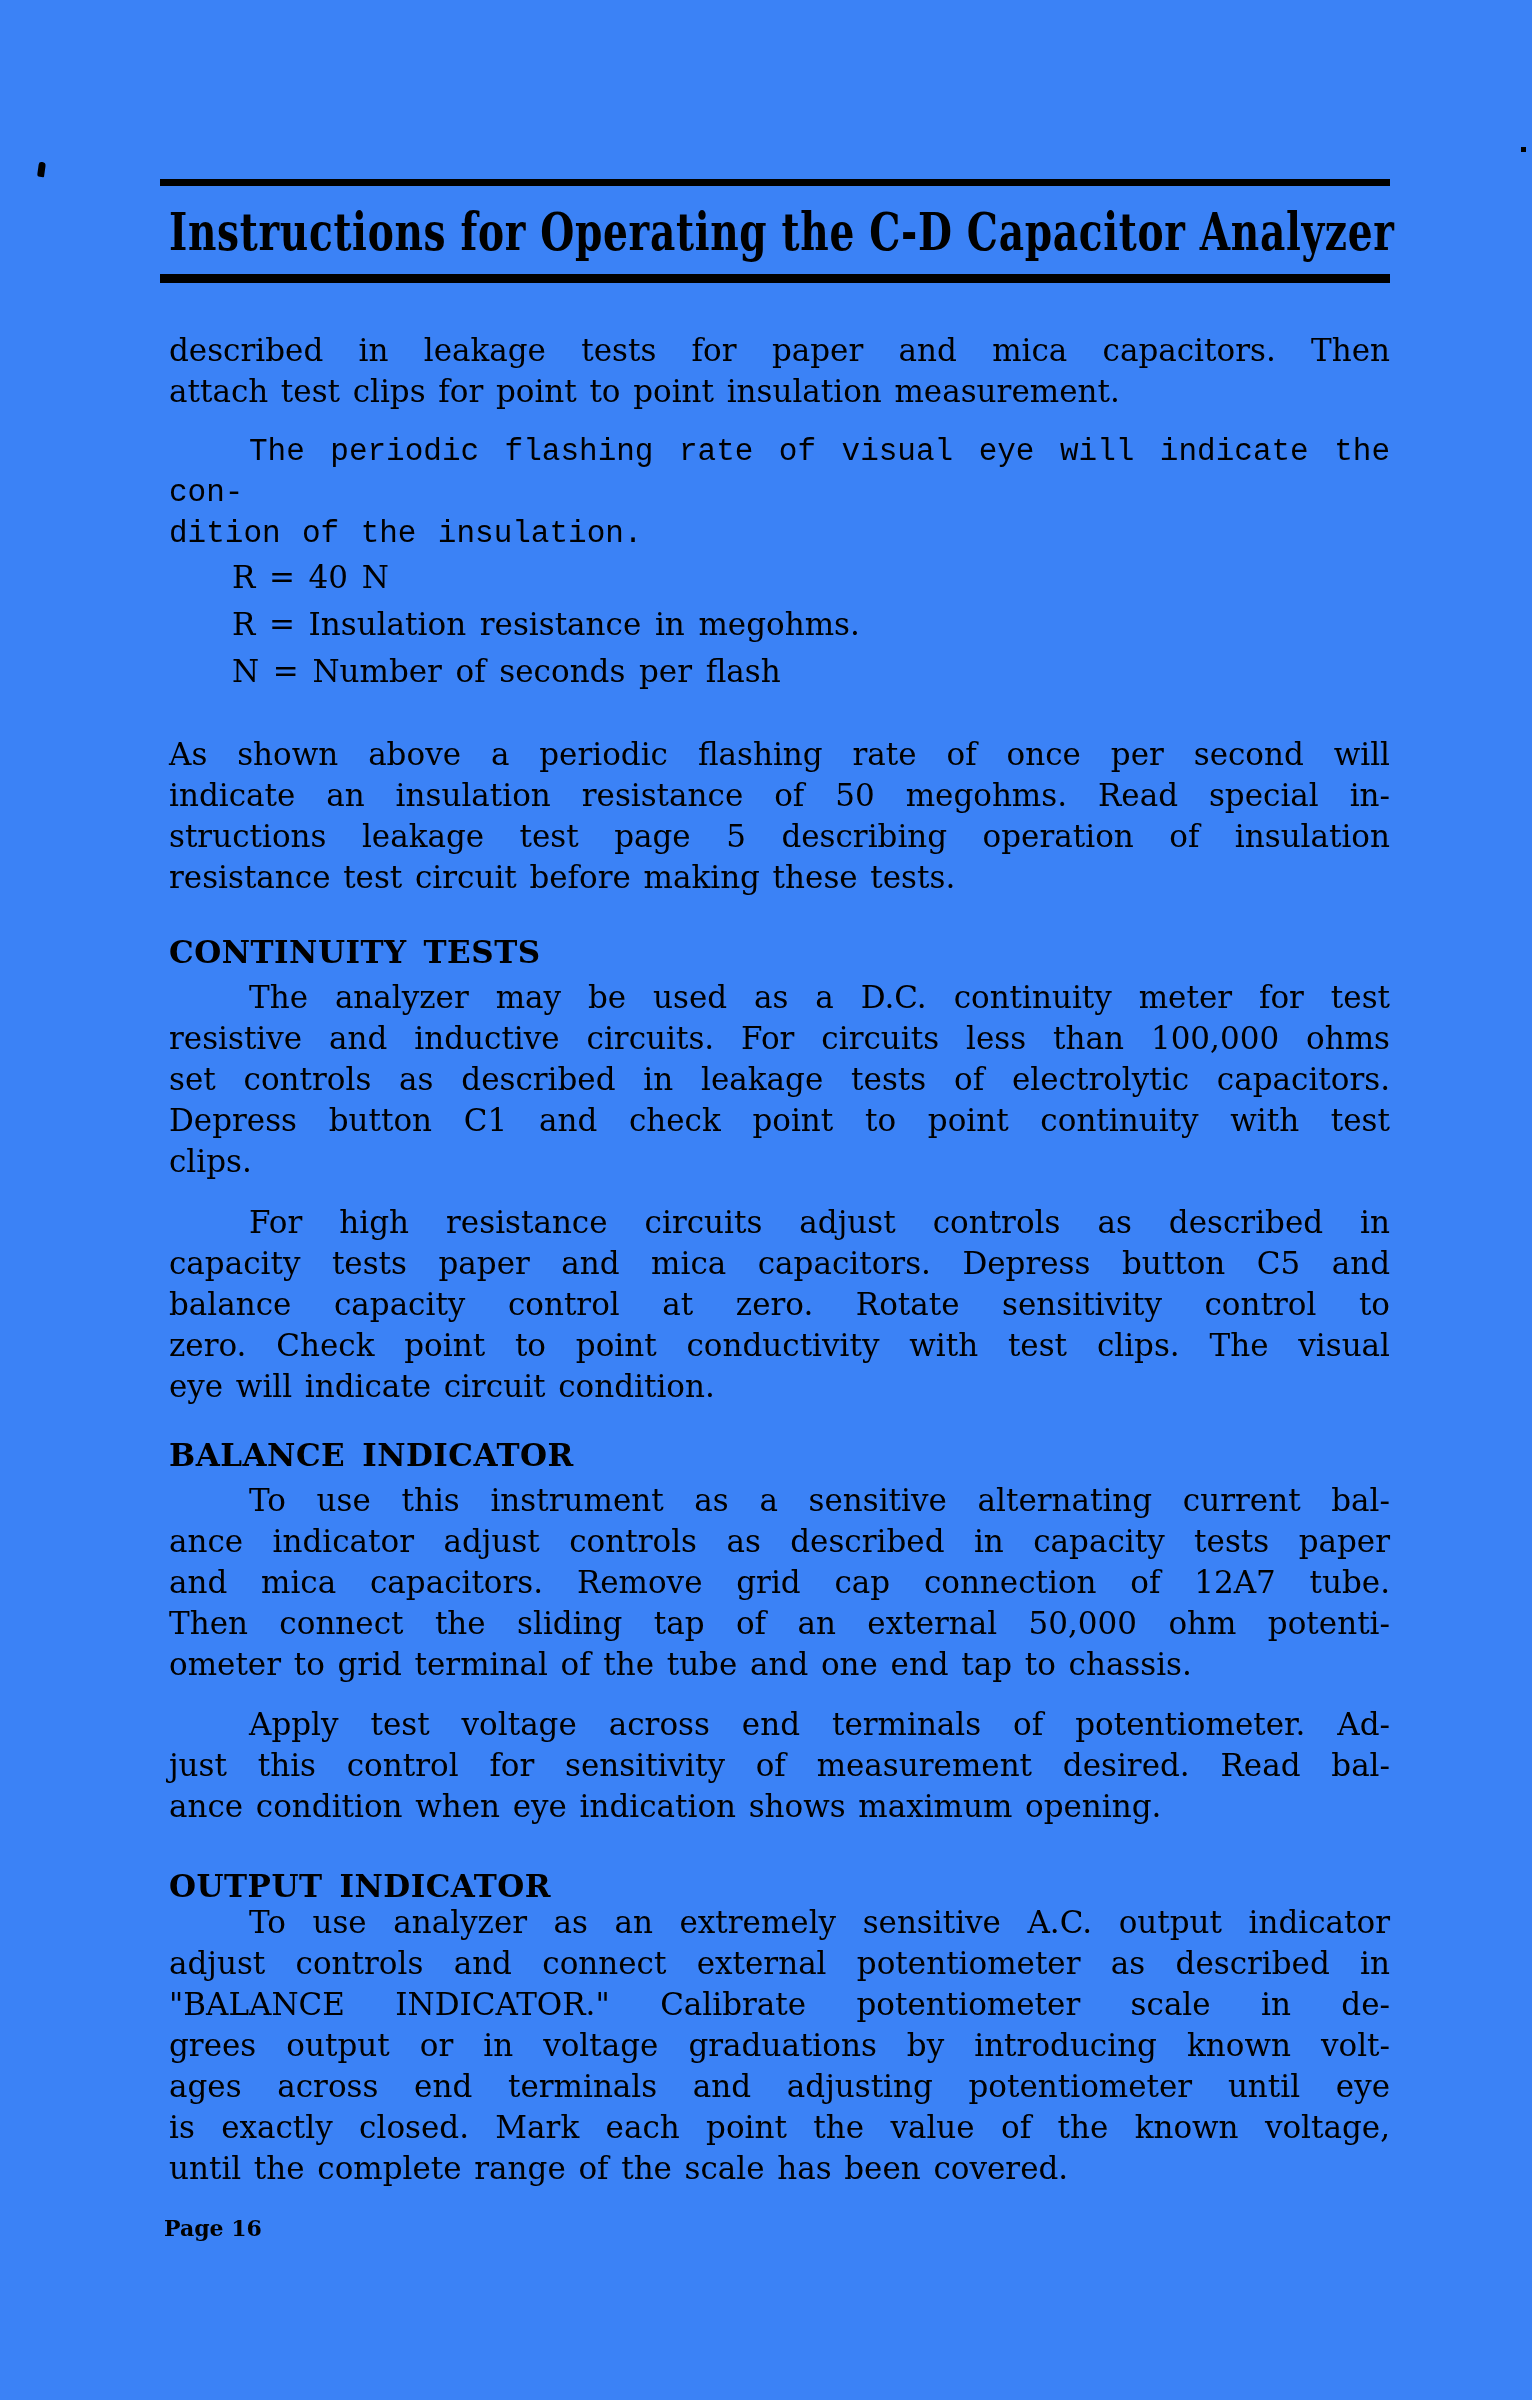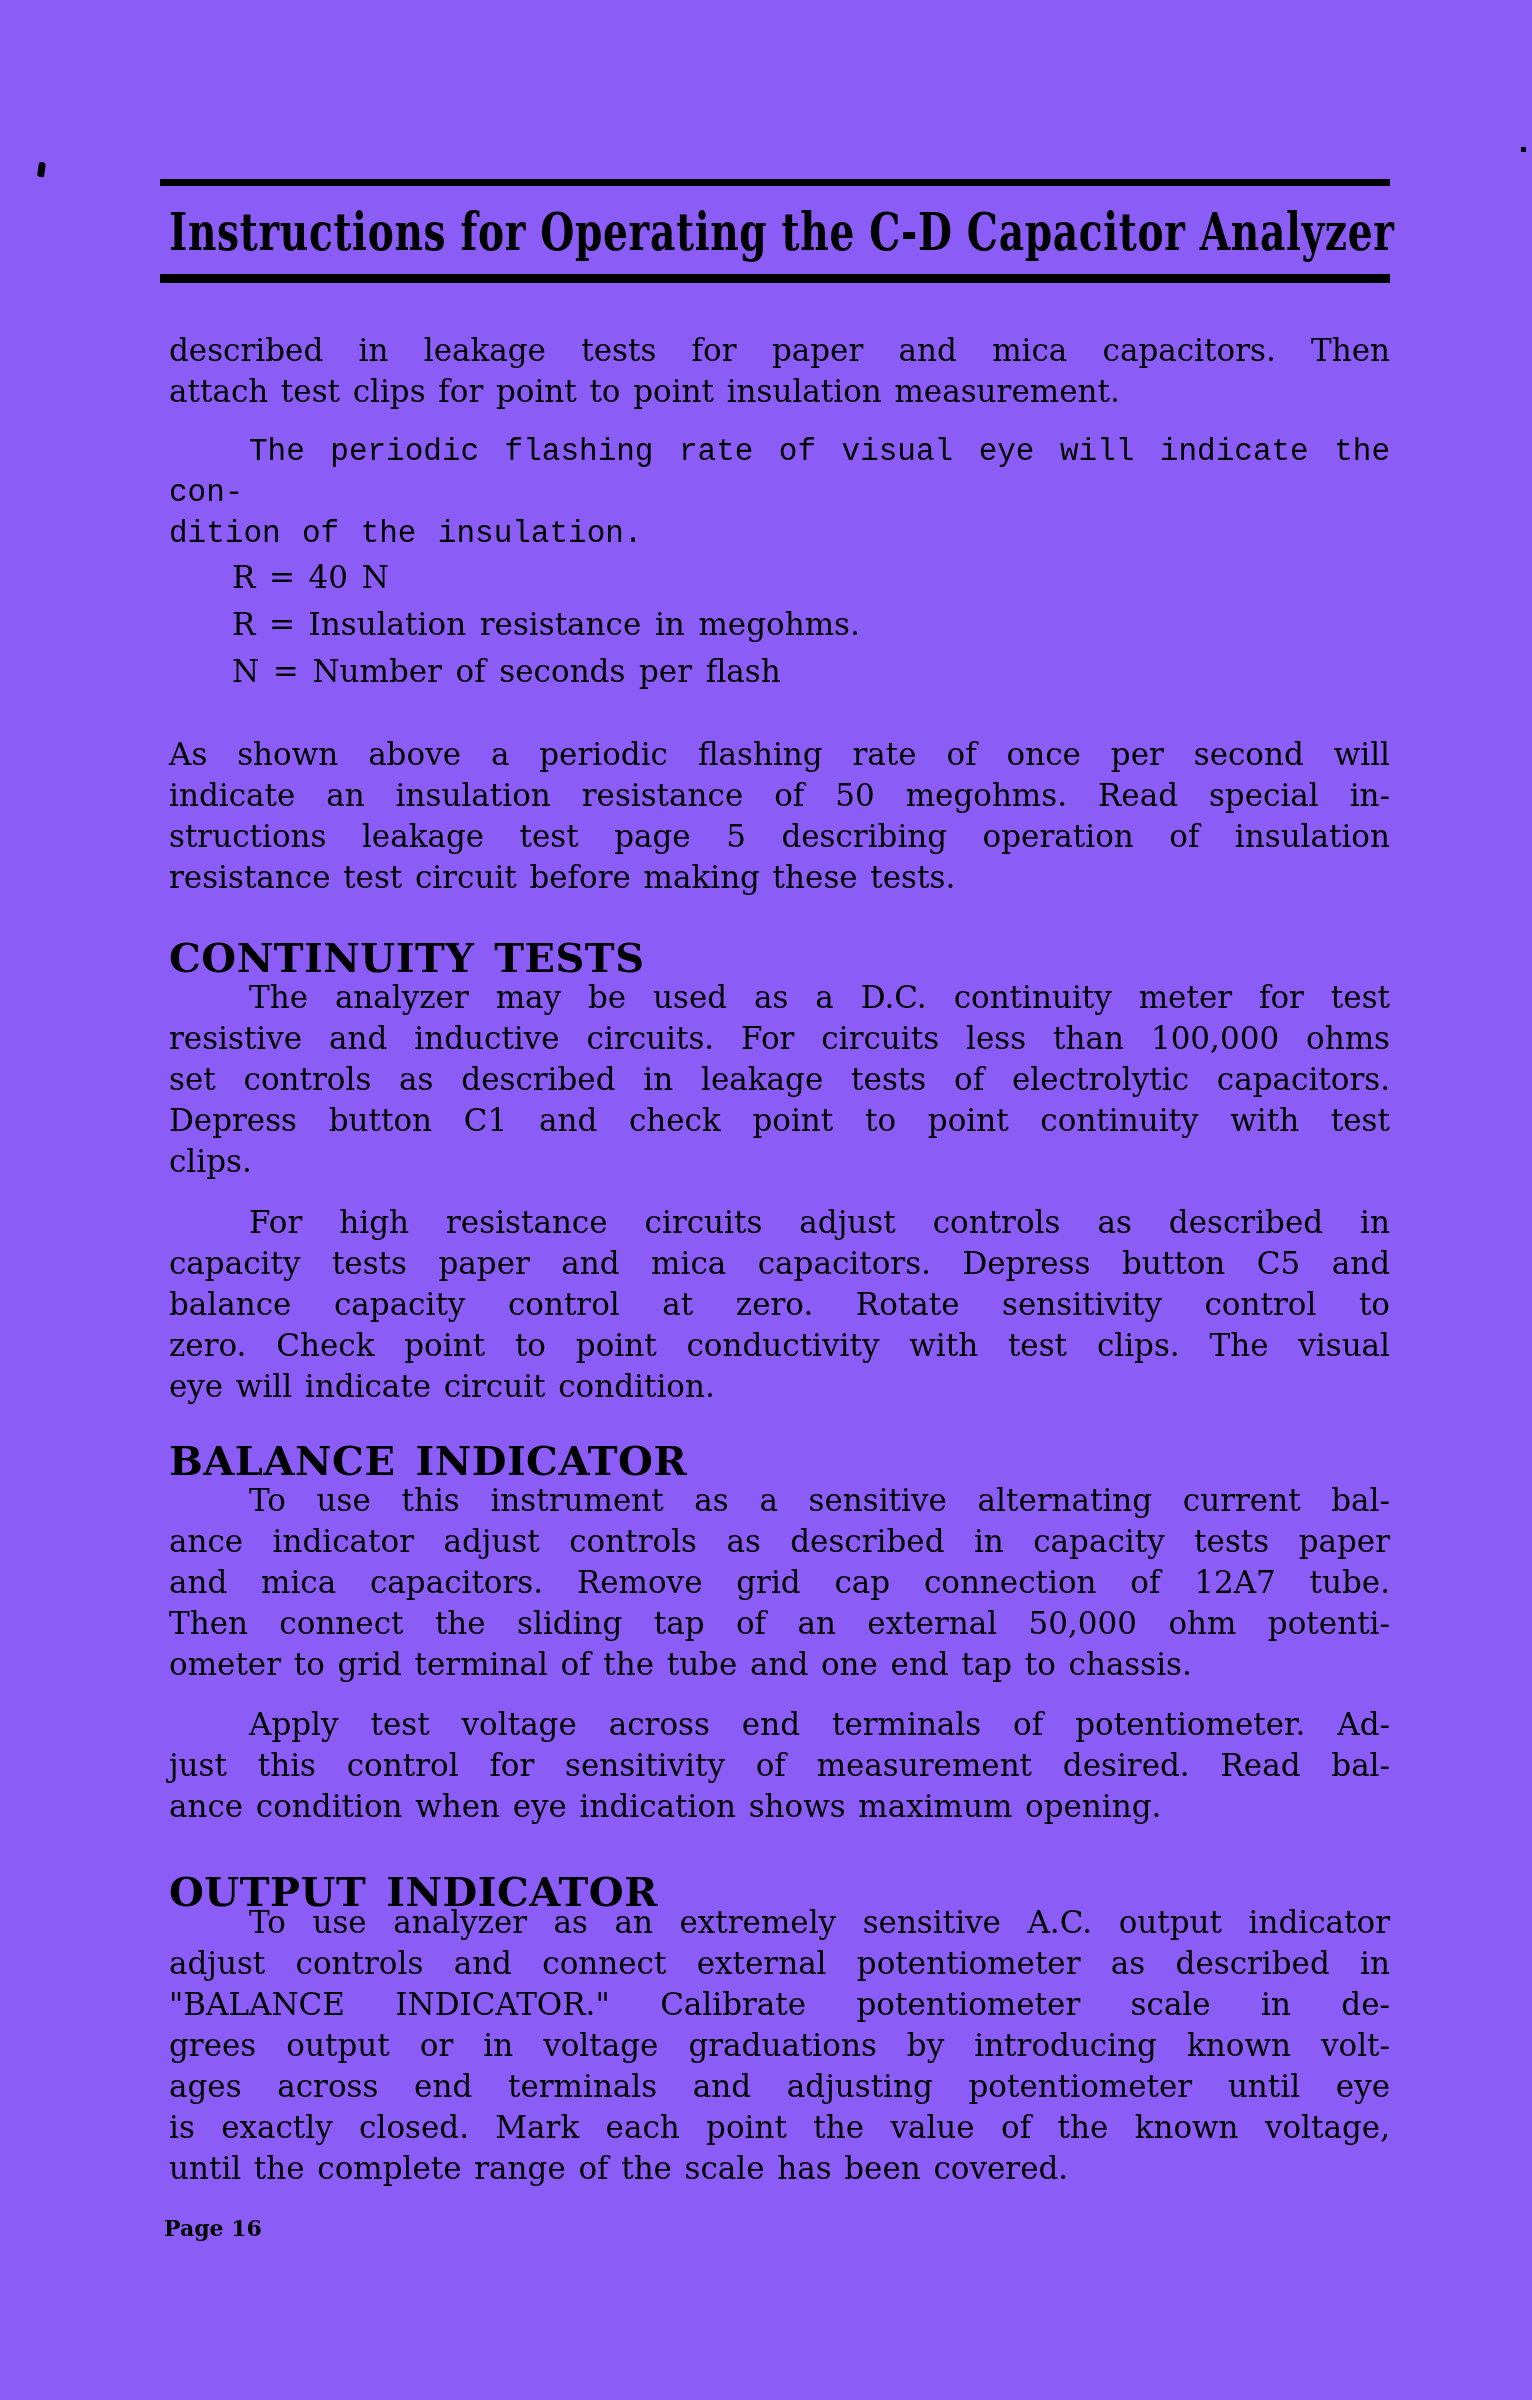--- a/index.html
+++ b/index.html
@@ -1,20 +1,20 @@
 <!DOCTYPE html>
 <html style="font-size:15px"><head>
 <meta charset="utf-8">
 <style>
   html, body { margin: 0; padding: 0; background: #ffffff; }
   .page {
     position: relative;
     width: 1533px;
     height: 2400px;
-    background: #8b5cf6;
+    background: #3b82f6;
     color: #000000;
     font-family: "DejaVu Serif", "Liberation Serif", serif;
     overflow: hidden;
   }
   .rule { position: absolute; background: #000000; }
   .rule-top    { left: 160px; top: 179px; width: 1230px; height: 6.6px; }
   .rule-bottom { left: 160px; top: 274px; width: 1230px; height: 9.4px; }
 
   .doc-title {
     position: absolute;
@@ -35,21 +35,21 @@
     word-spacing: 2.8px;
   }
   .line { text-align: justify; text-align-last: justify; }
   .line.last  { text-align-last: left; }
   .line.plain { text-align-last: left; }
   .line.indent { text-indent: 80px; }
 
   .heading {
     position: absolute;
     left: 169px;
-    font-size: 40px;
+    font-size: 31px;
     font-weight: bold;
     letter-spacing: 0.5px;
     word-spacing: 5.6px;
   }
 
   .eq-block {
     position: absolute;
     left: 232px;
     width: 1036px;
     font-size: 31px;

